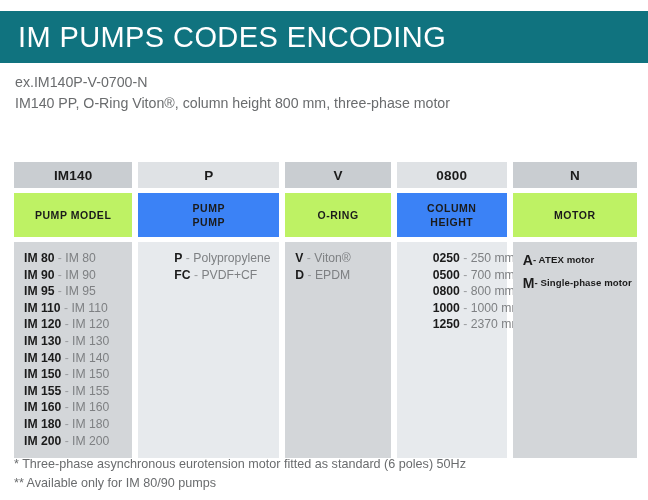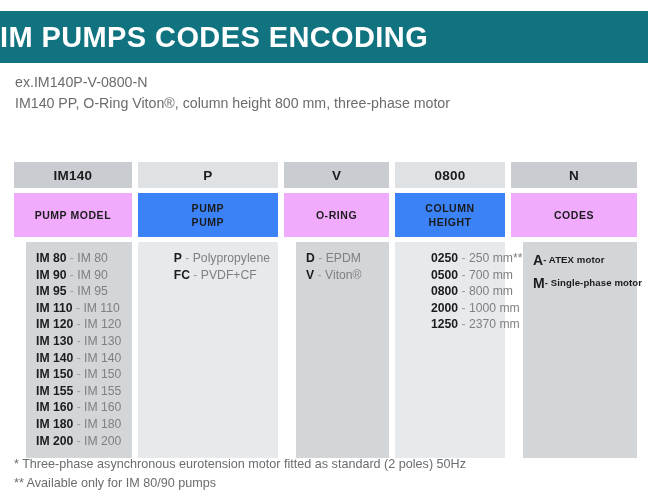--- a/index.html
+++ b/index.html
@@ -21,23 +21,24 @@
     position: absolute;
     left: 0;
     top: 11px;
     width: 648px;
     height: 52px;
     background: #10737f;
     display: flex;
     align-items: center;
   }
   .banner-title {
+    margin-left: 18px;
     color: #ffffff;
     font-size: 29px;
-    font-weight: bold;
+    font-weight: normal;
     letter-spacing: 0.4px;
     line-height: 1;
     white-space: nowrap;
   }
 
   
   .intro {
     position: absolute;
     left: 15px;
     top: 72px;
@@ -98,22 +99,22 @@
     line-height: 14px;
     text-align: center;
   }
   .cell-body {
     height: 216px;
     padding: 8px 0 0 10px;
   }
 
   
   .shade-dark .cell-code  { background: #c9cdd1; }
-  .shade-dark .cell-label { background: #f0abfc; }
-  .shade-dark .cell-body  { background: #d3d6d9; margin-left: 12px; }
+  .shade-dark .cell-label { background: #bef264; }
+  .shade-dark .cell-body  { background: #d3d6d9; }
   .shade-light .cell-code  { background: #dfe2e5; }
   .shade-light .cell-label { background: #3b82f6; }
   .shade-light .cell-body  { background: #e7eaed; padding-left: 36px; }
 
   
   .row {
     font-size: 12.2px;
     line-height: 16.6px;
     white-space: nowrap;
     color: #7e8083;
@@ -164,21 +165,21 @@
   }
 </style>
 </head>
 <body>
 
 <div class="banner" style="background: rgb(16, 115, 127);">
   <div class="banner-title">IM PUMPS CODES ENCODING</div>
 </div>
 
 <div class="intro">
-  <div class="intro-line">ex.IM140P-V-0800-N</div>
+  <div class="intro-line">ex.IM140P-V-0700-N</div>
   <div class="intro-line">IM140 PP, O-Ring Viton®, column height 800 mm, three-phase motor</div>
 </div>
 
 <div class="table">
 
   <div class="col col-0 shade-dark">
     <div class="cell-code">IM140</div>
     <div class="cell-label">
       <span>PUMP MODEL</span>
     </div>
@@ -209,49 +210,49 @@
       <div class="row"><span class="k">FC</span><span class="dash"> - </span><span>PVDF+CF</span></div>
     </div>
   </div>
 
   <div class="col col-2 shade-dark">
     <div class="cell-code">V</div>
     <div class="cell-label">
       <span>O-RING</span>
     </div>
     <div class="cell-body">
+      <div class="row"><span class="k">V</span><span class="dash"> - </span><span>Viton®</span></div>
       <div class="row"><span class="k">D</span><span class="dash"> - </span><span>EPDM</span></div>
-      <div class="row"><span class="k">V</span><span class="dash"> - </span><span>Viton®</span></div>
     </div>
   </div>
 
   <div class="col col-3 shade-light">
     <div class="cell-code">0800</div>
     <div class="cell-label">
       <span>COLUMN</span>
       <span>HEIGHT</span>
     </div>
     <div class="cell-body">
       <div class="row"><span class="k">0250</span><span class="dash"> - </span><span>250 mm**</span></div>
       <div class="row"><span class="k">0500</span><span class="dash"> - </span><span>700 mm</span></div>
       <div class="row"><span class="k">0800</span><span class="dash"> - </span><span>800 mm</span></div>
-      <div class="row"><span class="k">2000</span><span class="dash"> - </span><span>1000 mm</span></div>
+      <div class="row"><span class="k">1000</span><span class="dash"> - </span><span>1000 mm</span></div>
       <div class="row"><span class="k">1250</span><span class="dash"> - </span><span>2370 mm</span></div>
     </div>
   </div>
 
   <div class="col col-4 shade-dark">
     <div class="cell-code">N</div>
     <div class="cell-label">
-      <span>CODES</span>
+      <span>MOTOR</span>
     </div>
     <div class="cell-body">
       <div class="row-motor"><span class="mk">A</span><span class="mv">- ATEX motor</span></div>
       <div class="row-motor"><span class="mk">M</span><span class="mv">- Single-phase motor</span></div>
     </div>
   </div>
 
 </div>
 
 <div class="notes">
-  <div class="note">* Three-phase asynchronous eurotension motor fitted as standard (2 poles) 50Hz</div>
+  <div class="note">* Three-phase asynchronous eurotension motor fitted as standard (6 poles) 50Hz</div>
   <div class="note">** Available only for IM 80/90 pumps</div>
 </div>
 
 </body></html>

